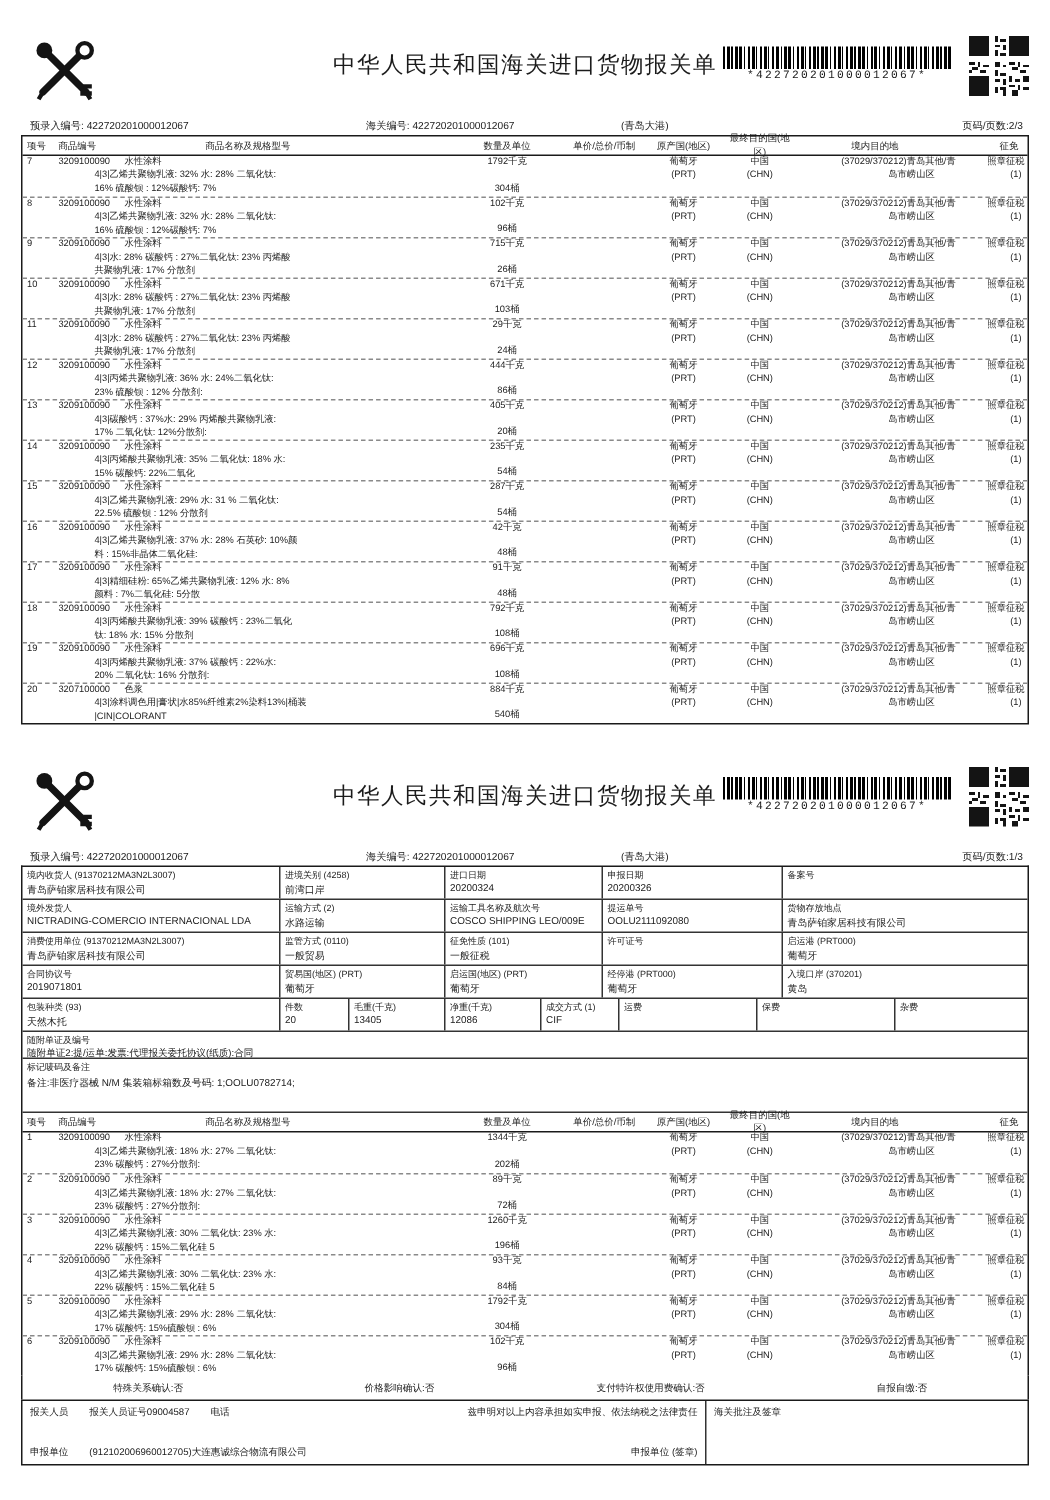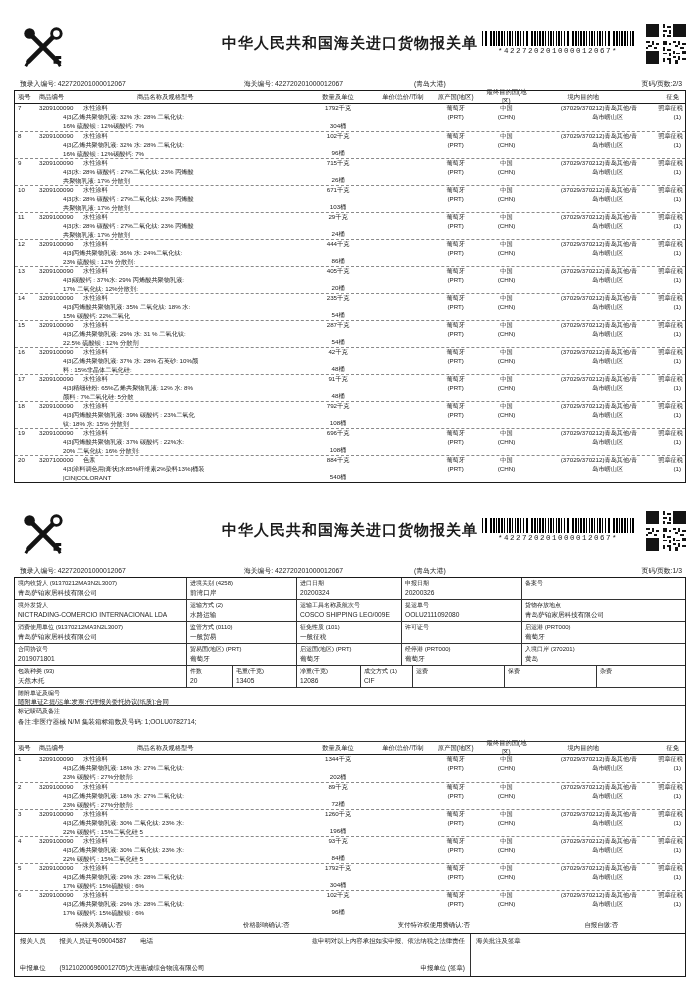--- a/index.html
+++ b/index.html
@@ -7,21 +7,21 @@
               font-family:"Liberation Sans", sans-serif; }
   body { position:relative; overflow:hidden; }
   .page { position:absolute; left:14px; width:672px; }
   #pageA { top:18px; }
   #pageB { top:505px; }
 
   
   .dochdr { position:relative; height:58px; }
   .emblem { position:absolute; left:6px; top:6px; }
   .doctitle { position:absolute; left:50%; top:16px; transform:translateX(-50%);
-              font-size:15px; font-weight:bold; letter-spacing:1px; white-space:nowrap; }
+              font-size:15px; font-weight:normal; letter-spacing:1px; white-space:nowrap; }
   .barcode-wrap { position:absolute; right:52px; top:13px; width:152px; text-align:center; }
   .barcode { height:15px; width:100%;
      background:repeating-linear-gradient(90deg,#000 0 1.5px,#fff 1.5px 2.6px,#000 2.6px 4.6px,#fff 4.6px 5.6px,#000 5.6px 6.4px,#fff 6.4px 8.2px); }
   .barcode-num { font-family:"Liberation Mono", monospace; font-size:7.5px; letter-spacing:1.5px; margin-top:1px; white-space:nowrap; }
   .qr { position:absolute; right:0; top:6px; }
 
   .infoline { position:relative; height:14px; font-size:6.8px; white-space:nowrap; }
   .infoline .presort { position:absolute; left:6px; top:3px; }
   .infoline .customs { position:absolute; left:230px; top:3px; }
   .infoline .port    { position:absolute; left:400px; top:3px; }

